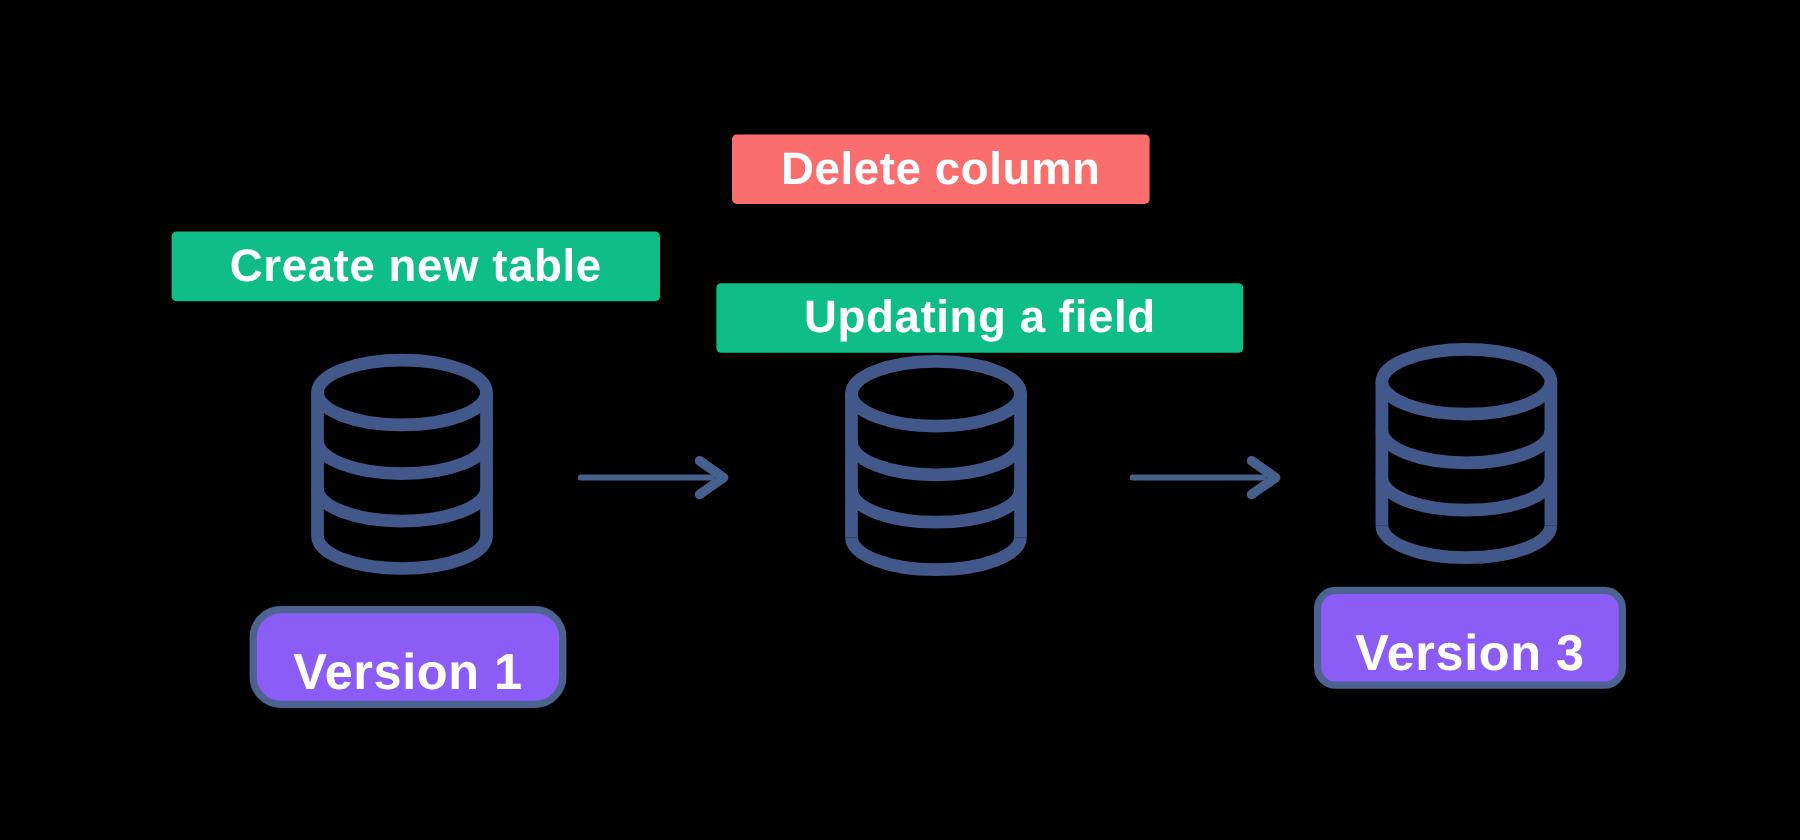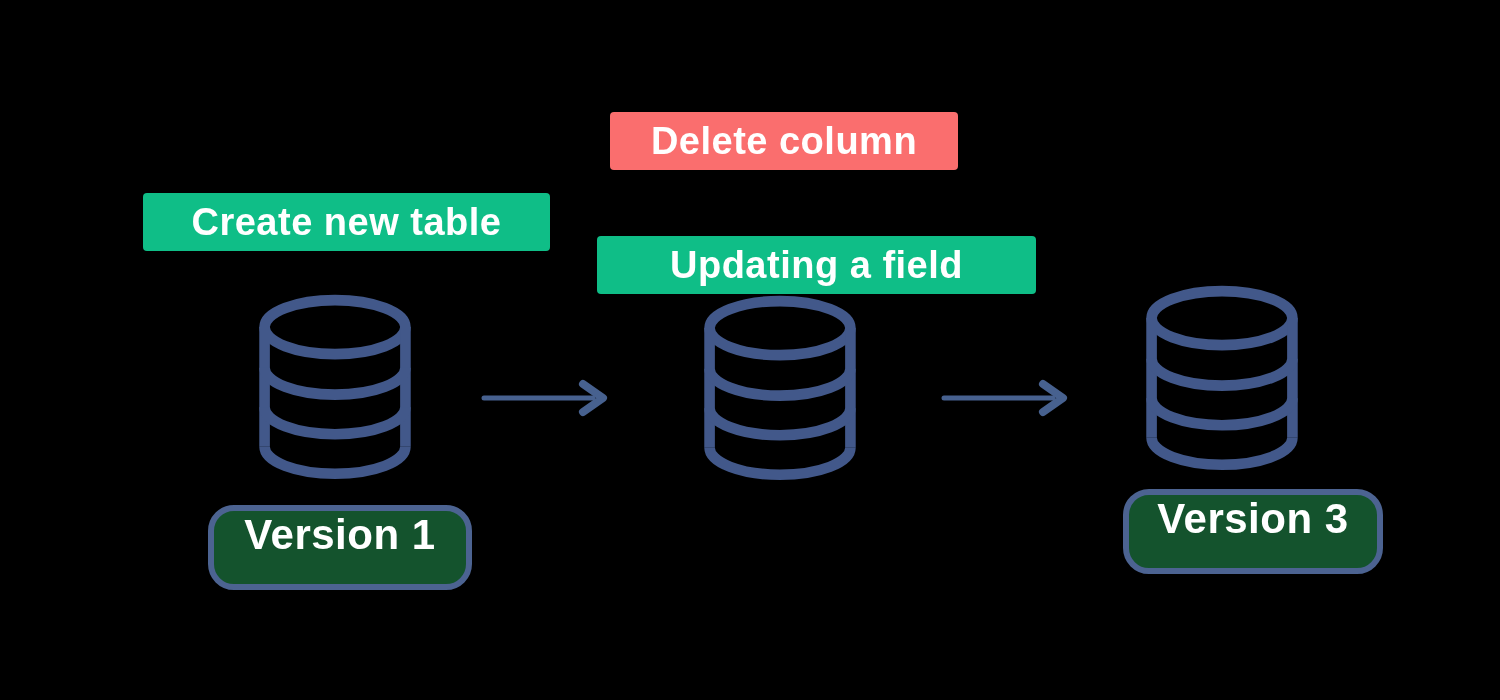--- a/index.html
+++ b/index.html
@@ -27,25 +27,25 @@
     font-weight: 600;
     letter-spacing: 0.5px;
     box-sizing: border-box;
   }
   .op-green { background: #0FBE87; }
   .op-red   { background: #FA6E6E; }
 
   .version-badge {
     position: absolute;
     height: 85px;
-    background: #14532d;
+    background: #8b5cf6;
     border: 6px solid #4C6391;
     border-radius: 26px;
     display: flex;
-    align-items: flex-start;
+    align-items: flex-end;
     justify-content: center;
     color: #ffffff;
     font-size: 42px;
     font-weight: 600;
     letter-spacing: 0.5px;
     box-sizing: border-box;
   }
   .db-icon { position: absolute; }
   .arrow   { position: absolute; }
 </style>
@@ -112,17 +112,17 @@
       <path d="M3 20 H112" stroke="#47618F" stroke-width="5" stroke-linecap="round"></path>
       <path d="M102 6 L122 20 L102 34" stroke="#47618F" stroke-width="8" stroke-linecap="round" stroke-linejoin="round"></path>
     </svg>
   </div>
 
   <div class="version-badge" style="left:208px; top:505px; width:264px;">
     <span>Version 1</span>
   </div>
 
 
-  <div class="version-badge" style="left:1123px; top:489px; width:260px;">
+  <div class="version-badge" style="left:1095px; top:489px; width:260px;border-radius:18px;">
     <span>Version 3</span>
   </div>
 
 </div>
 
 </body></html>

